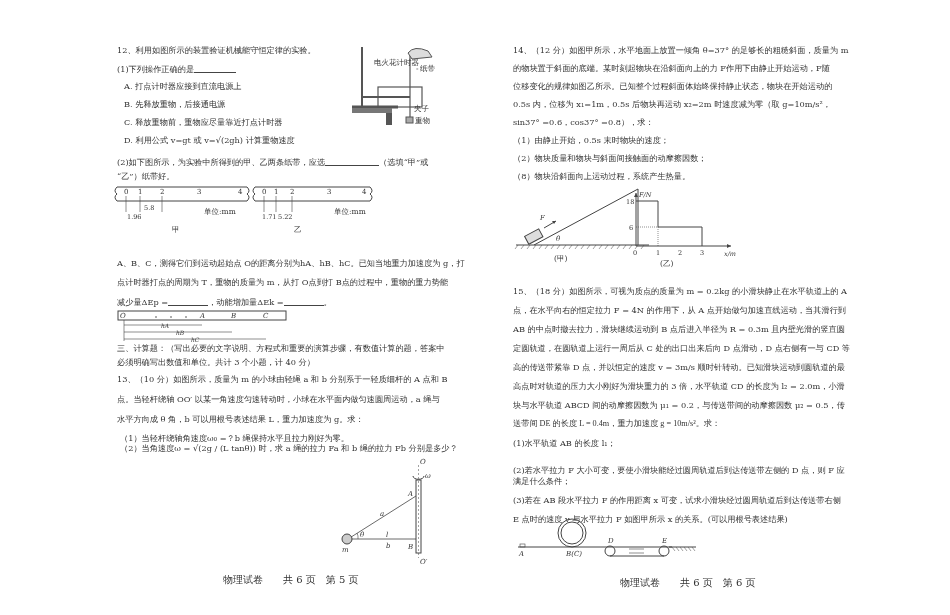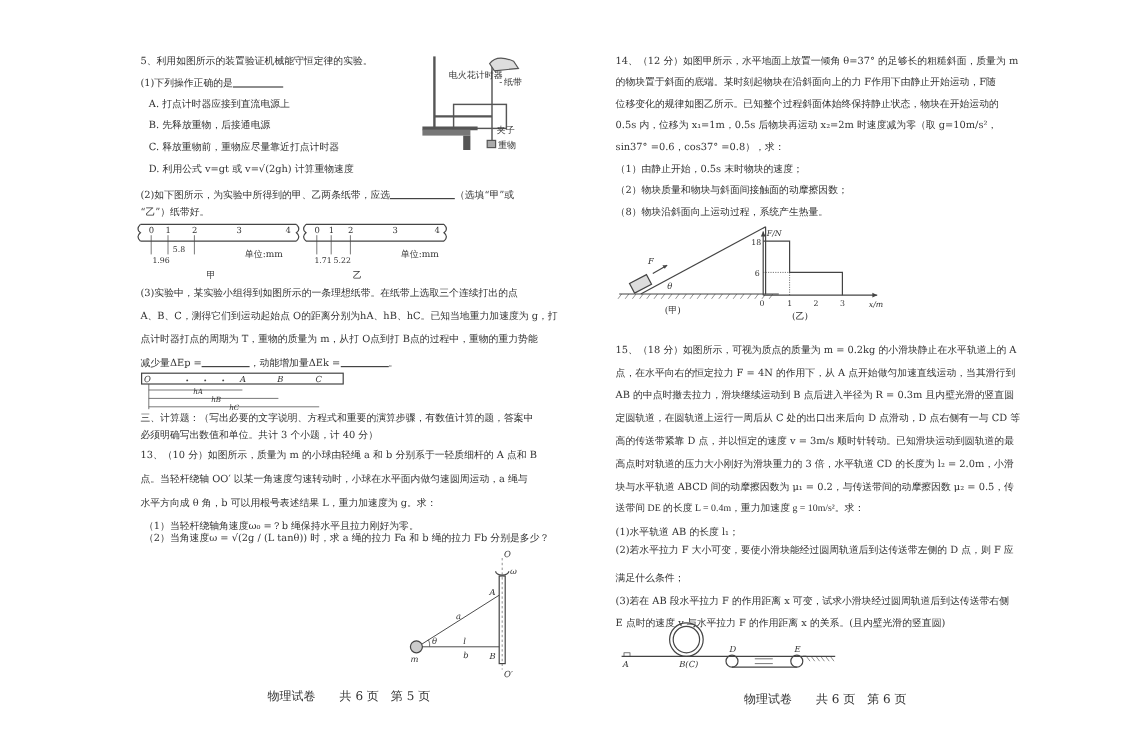--- a/index.html
+++ b/index.html
@@ -13,21 +13,21 @@
   .footer { position:absolute; font-size:10px; color:#333; }
   svg { position:absolute; overflow:visible; }
   svg text { font-family:"DejaVu Serif","Liberation Serif",serif; fill:#333; }
   .it { font-style:italic; }
 </style>
 </head>
 <body>
 
 <div class="page left">
 
-  <div class="t" style="left:117px;top:46px;">5、利用如图所示的装置验证机械能守恒定律的实验。</div>
+  <div class="t" style="left:117px;top:46px;">12、利用如图所示的装置验证机械能守恒定律的实验。</div>
   <div class="t" style="left:117px;top:64px;">
     <span>(1)下列操作正确的是</span><span class="blank" style="width:42px;"></span>
   </div>
   <div class="t" style="left:124px;top:82px;">A. 打点计时器应接到直流电源上</div>
   <div class="t" style="left:124px;top:100px;">B. 先释放重物，后接通电源</div>
   <div class="t" style="left:124px;top:118px;">C. 释放重物前，重物应尽量靠近打点计时器</div>
   <div class="t" style="left:124px;top:136px;">D. 利用公式 v=gt 或 v=√(2gh) 计算重物速度</div>
 
   <svg style="left:350px;top:45px;" width="110" height="85">
     <line x1="12" y1="2" x2="12" y2="62" stroke="#555" stroke-width="2"></line>
@@ -83,21 +83,20 @@
       <line x1="152" y1="12" x2="152" y2="28" stroke="#444" stroke-width="0.6"></line>
       <line x1="164" y1="12" x2="164" y2="28" stroke="#444" stroke-width="0.6"></line>
       <line x1="180" y1="12" x2="180" y2="28" stroke="#444" stroke-width="0.6"></line>
       <text x="150" y="35" font-size="6.5">1.71</text>
       <text x="166" y="35" font-size="6.5">5.22</text>
       <text x="222" y="30" font-size="7.5">单位:mm</text>
       <text x="182" y="48" font-size="7.5">乙</text>
     </g>
   </svg>
 
-  <div class="t" style="left:117px;top:240px;">(3)实验中，某实验小组得到如图所示的一条理想纸带。在纸带上选取三个连续打出的点</div>
   <div class="t" style="left:117px;top:259px;">A、B、C，测得它们到运动起始点 O的距离分别为hA、hB、hC。已知当地重力加速度为 g，打</div>
   <div class="t" style="left:117px;top:278px;">点计时器打点的周期为 T，重物的质量为 m，从打 O点到打 B点的过程中，重物的重力势能</div>
   <div class="t" style="left:117px;top:297px;">
     <span>减少量ΔEp =</span><span class="blank" style="width:40px;"></span><span>，动能增加量ΔEk =</span><span class="blank" style="width:40px;"></span><span>。</span>
   </div>
 
   <svg style="left:116px;top:309px;" width="180" height="34">
     <rect x="2" y="2" width="168" height="9" fill="none" stroke="#444"></rect>
     <text x="4" y="9" font-size="7" class="it">O</text>
     <circle cx="40" cy="8" r="0.8" fill="#444"></circle>
@@ -214,24 +213,24 @@
 
   <div class="t" style="left:33px;top:287px;">15、（18 分）如图所示，可视为质点的质量为 m = 0.2kg 的小滑块静止在水平轨道上的 A</div>
   <div class="t" style="left:33px;top:306px;">点，在水平向右的恒定拉力 F = 4N 的作用下，从 A 点开始做匀加速直线运动，当其滑行到</div>
   <div class="t" style="left:33px;top:325px;">AB 的中点时撤去拉力，滑块继续运动到 B 点后进入半径为 R = 0.3m 且内壁光滑的竖直圆</div>
   <div class="t" style="left:33px;top:344px;">定圆轨道，在圆轨道上运行一周后从 C 处的出口出来后向 D 点滑动，D 点右侧有一与 CD 等</div>
   <div class="t" style="left:33px;top:363px;">高的传送带紧靠 D 点，并以恒定的速度 v = 3m/s 顺时针转动。已知滑块运动到圆轨道的最</div>
   <div class="t" style="left:33px;top:382px;">高点时对轨道的压力大小刚好为滑块重力的 3 倍，水平轨道 CD 的长度为 l₂ = 2.0m，小滑</div>
   <div class="t" style="left:33px;top:401px;">块与水平轨道 ABCD 间的动摩擦因数为 μ₁ = 0.2，与传送带间的动摩擦因数 μ₂ = 0.5，传</div>
   <div class="t" style="left:33px;top:420px;font-family:Liberation Serif, serif;">送带间 DE 的长度 L = 0.4m，重力加速度 g = 10m/s²。求：</div>
   <div class="t" style="left:33px;top:439px;">(1)水平轨道 AB 的长度 l₁；</div>
-  <div class="t" style="left:33px;top:454px;text-align:center;">(2)若水平拉力 F 大小可变，要使小滑块能经过圆周轨道后到达传送带左侧的 D 点，则 F 应</div>
+  <div class="t" style="left:33px;top:466px;text-align:center;">(2)若水平拉力 F 大小可变，要使小滑块能经过圆周轨道后到达传送带左侧的 D 点，则 F 应</div>
   <div class="t" style="left:33px;top:477px;">满足什么条件；</div>
   <div class="t" style="left:33px;top:496px;">(3)若在 AB 段水平拉力 F 的作用距离 x 可变，试求小滑块经过圆周轨道后到达传送带右侧</div>
-  <div class="t" style="left:33px;top:515px;">E 点时的速度 v 与水平拉力 F 的作用距离 x 的关系。(且内壁光滑的竖直圆)</div>
+  <div class="t" style="left:33px;top:515px;">E 点时的速度 v 与水平拉力 F 如图甲所示 x 的关系。(可以用根号表述结果)</div>
 
   <svg style="left:36px;top:512px;" width="200" height="50">
     <line x1="2" y1="35" x2="156" y2="35" stroke="#444"></line>
     <rect x="4" y="32" width="5" height="3" fill="none" stroke="#444" stroke-width="0.6"></rect>
     <circle cx="56" cy="21" r="14" fill="none" stroke="#444"></circle>
     <circle cx="56" cy="21" r="11" fill="none" stroke="#444"></circle>
     <circle cx="94" cy="39" r="5" fill="none" stroke="#444"></circle>
     <circle cx="148" cy="39" r="5" fill="none" stroke="#444"></circle>
     <line x1="94" y1="44" x2="148" y2="44" stroke="#444"></line>
     <line x1="113" y1="37" x2="128" y2="37" stroke="#444" stroke-width="0.6"></line>

